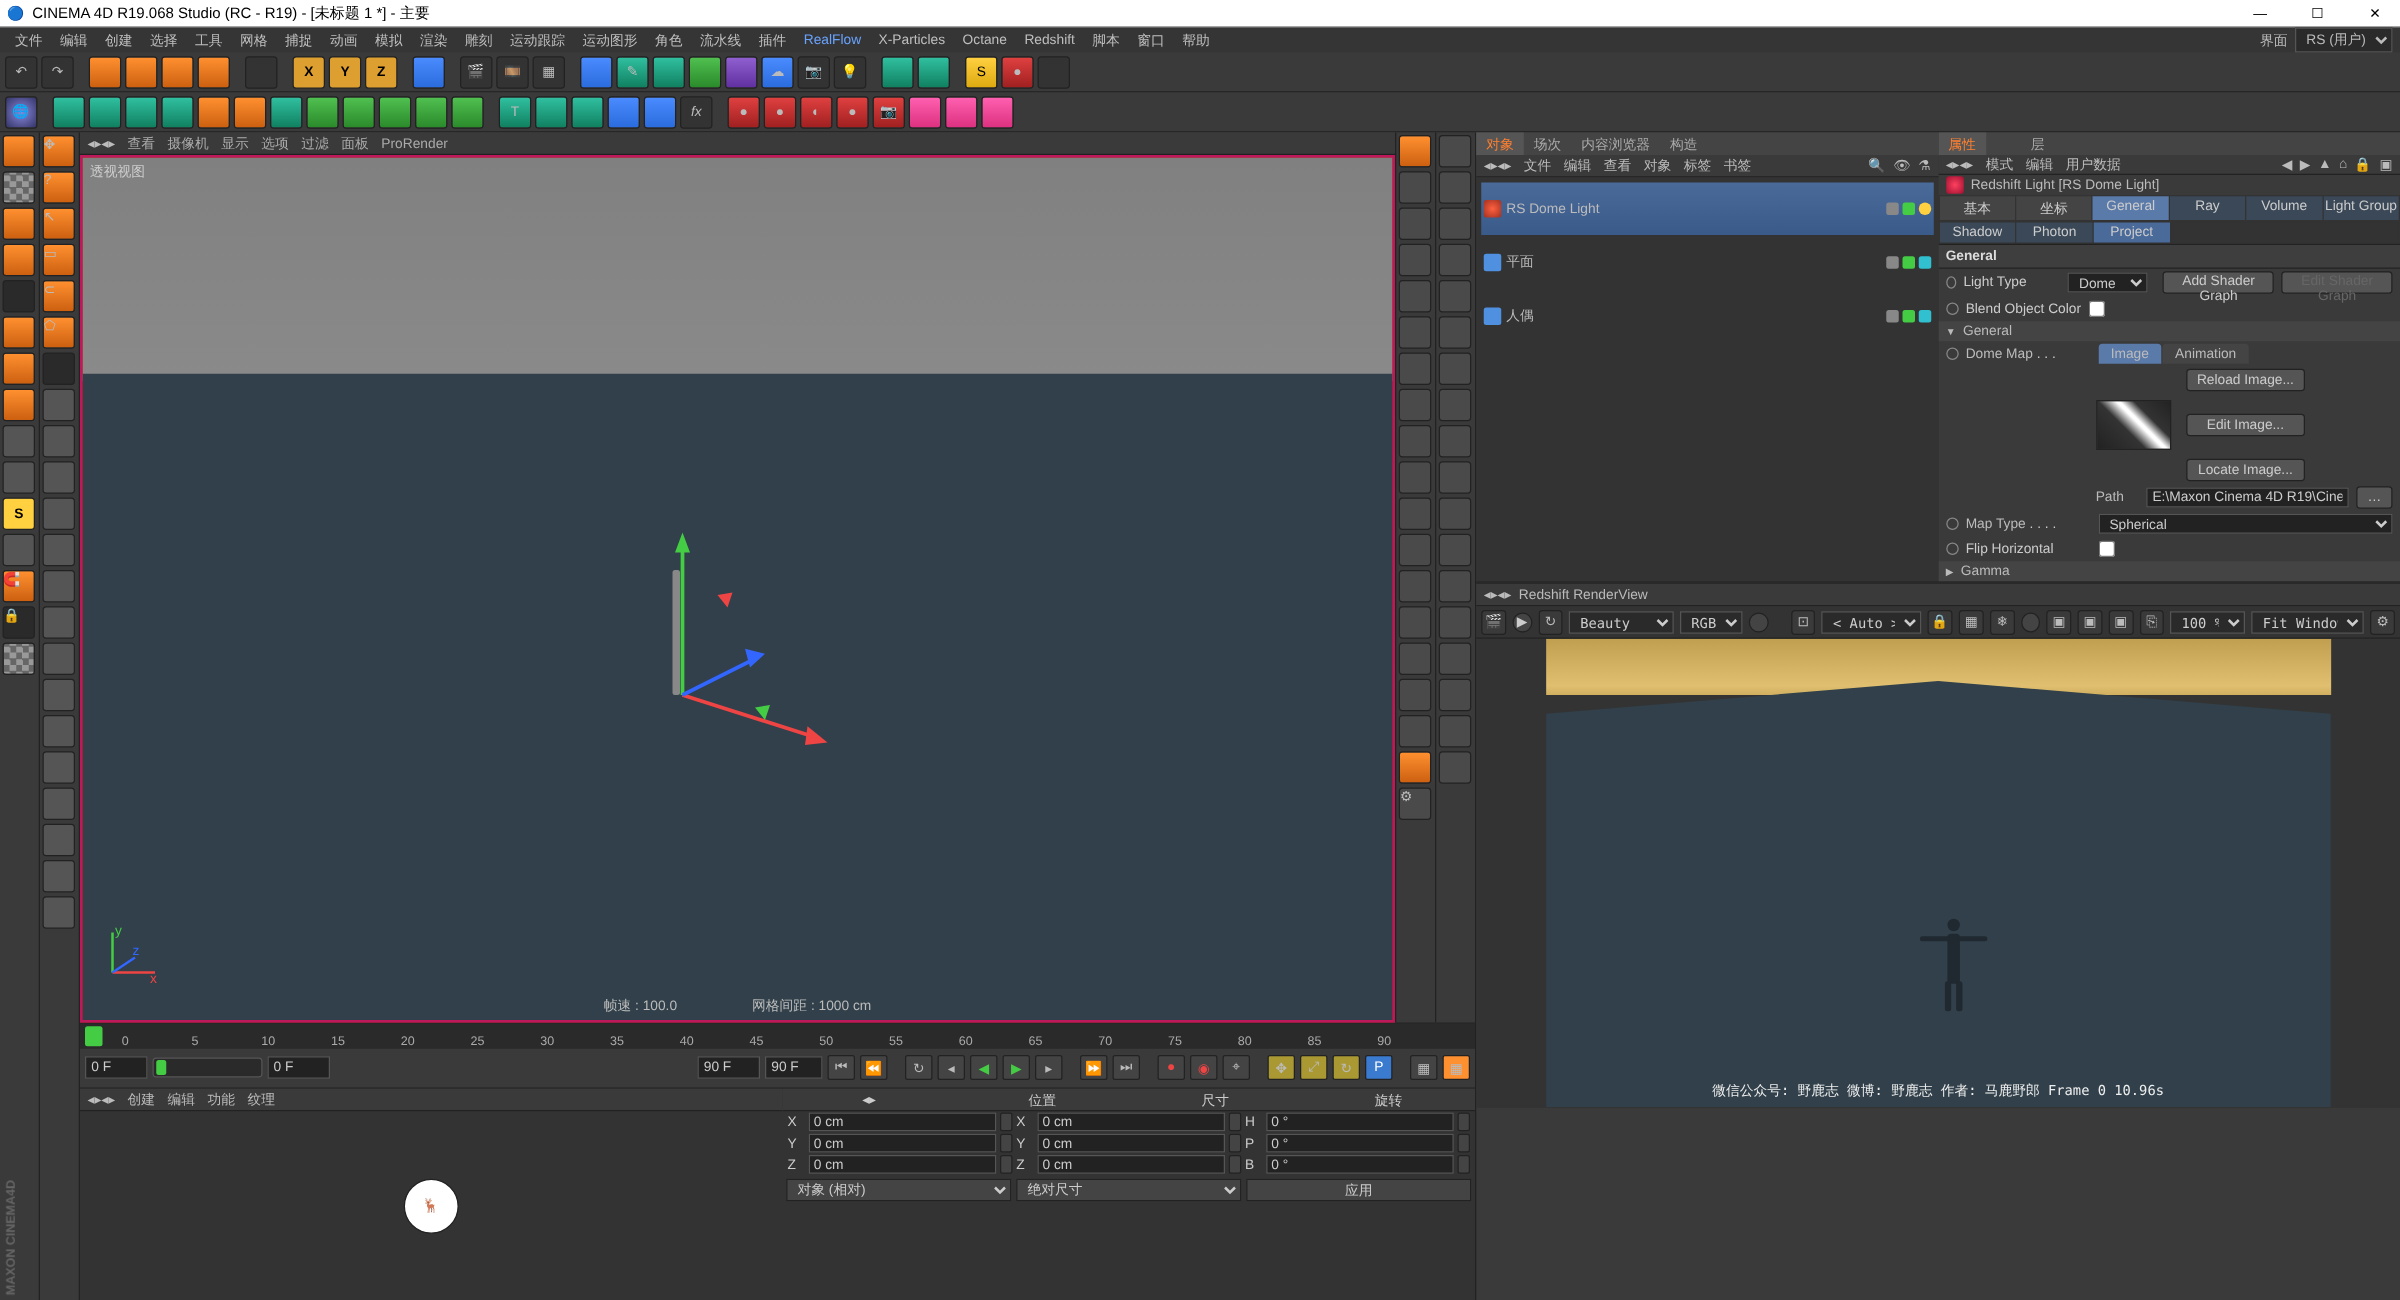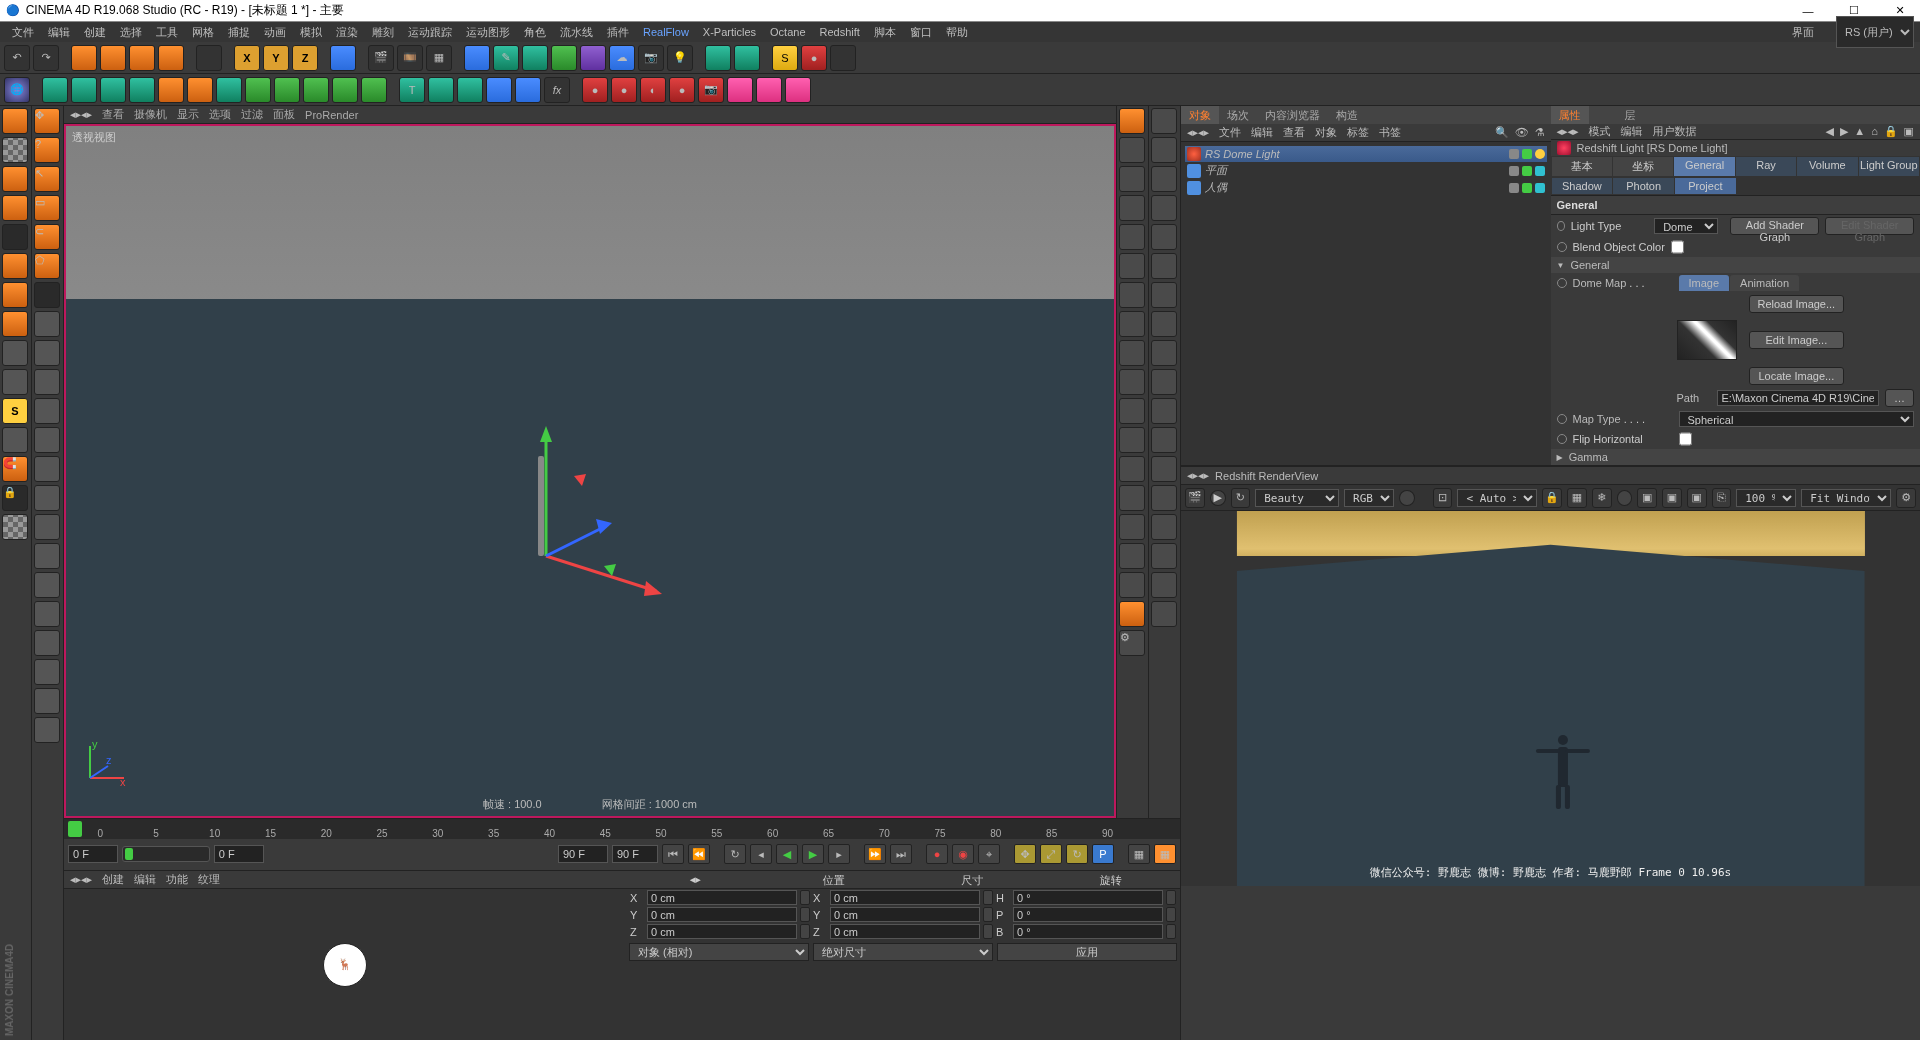--- a/index.html
+++ b/index.html
@@ -6,21 +6,21 @@
 body { background: #3a3a3a; overflow: hidden; user-select: none; }
 .titlebar { height: 22px; background: #fff; color: #000; display: flex; align-items: center; padding: 0 6px; border-bottom: 1px solid #888; }
 .titlebar .title { color: #000; font-size: 12px; }
 .titlebar .winbtns { margin-left: auto; display: flex; gap: 18px; }
 .titlebar .winbtn { width: 28px; height: 18px; display: flex; align-items: center; justify-content: center; cursor: pointer; color: #000; }
 
 .menubar { height: 20px; background: #353535; display: flex; align-items: center; padding: 0 6px; gap: 2px; }
 .menubar .m { padding: 2px 6px; cursor: pointer; color: #bfbfbf; }
 .menubar .m.hl { color: #69a3ff; }
 .menubar .right { margin-left: auto; display: flex; align-items: center; gap: 6px; }
-.menubar select { background: #2a2a2a; border: 1px solid #555; color: #bbb; padding: 1px 4px; height: 32px; margin-left: 16px; }
+.menubar select { background: #2a2a2a; border: 1px solid #555; color: #bbb; padding: 1px 4px; height: 20px; }
 
 .toolbar1 { height: 32px; background: #3a3a3a; display: flex; align-items: center; padding: 0 4px; gap: 3px; border-bottom: 1px solid #222; }
 .tbtn { width: 26px; height: 26px; background: #555; border: 1px solid #222; border-radius: 3px; display: flex; align-items: center; justify-content: center; cursor: pointer; }
 .tbtn.blue { background: linear-gradient(#4a8cff,#2a6cdd); }
 .tbtn.red { background: linear-gradient(#e04040,#a02020); }
 .tbtn.green { background: linear-gradient(#50c050,#2a8a2a); }
 .tbtn.teal { background: linear-gradient(#30c0a0,#108060); }
 .tbtn.orange { background: linear-gradient(#ff9030,#cc6010); }
 .tbtn.yellow { background: linear-gradient(#ffd040,#ddaa10); color:#000; }
 .tbtn.purple { background: linear-gradient(#9060d0,#6030a0); }
@@ -82,21 +82,21 @@
 
 .rightcol { width: 740px; display: flex; flex-direction: column; background: #3a3a3a; border-left: 1px solid #222; }
 
 .objpanel { height: 280px; display: flex; flex-direction: column; border-bottom: 1px solid #222; }
 .panel-tabs { height: 18px; background: #444; display: flex; align-items: center; }
 .ptab { padding: 2px 8px; color: #aaa; cursor: pointer; }
 .ptab.active { background: #555; color: #ff8030; }
 .panel-menubar { height: 18px; display: flex; align-items: center; padding: 0 6px; gap: 10px; background: #3a3a3a; border-bottom: 1px solid #222; }
 .panel-menubar .icons { margin-left: auto; display: flex; gap: 6px; }
 .objtree { flex: 1; background: #333; padding: 4px; }
-.objrow { display: flex; align-items: center; padding: 1px 2px; gap: 4px; font-style: italic; }
+.objrow { display: flex; align-items: center; padding: 14px 2px; gap: 4px; }
 .objrow.sel { background: linear-gradient(#4a6a9a,#3a5a8a); }
 .objicon { width: 14px; height: 14px; border-radius: 2px; }
 .objicon.light { background: radial-gradient(#ff6040,#a03020); }
 .objicon.plane { background: #5090e0; }
 .objicon.fig { background: #5090e0; }
 .objdots { margin-left: auto; display: flex; gap: 3px; }
 .dot { width: 10px; height: 10px; border-radius: 2px; background: #444; }
 .dot.g { background: #4c4; }
 .dot.on { background: #888; }
 .dot.cy { background:#30c0d0; }

